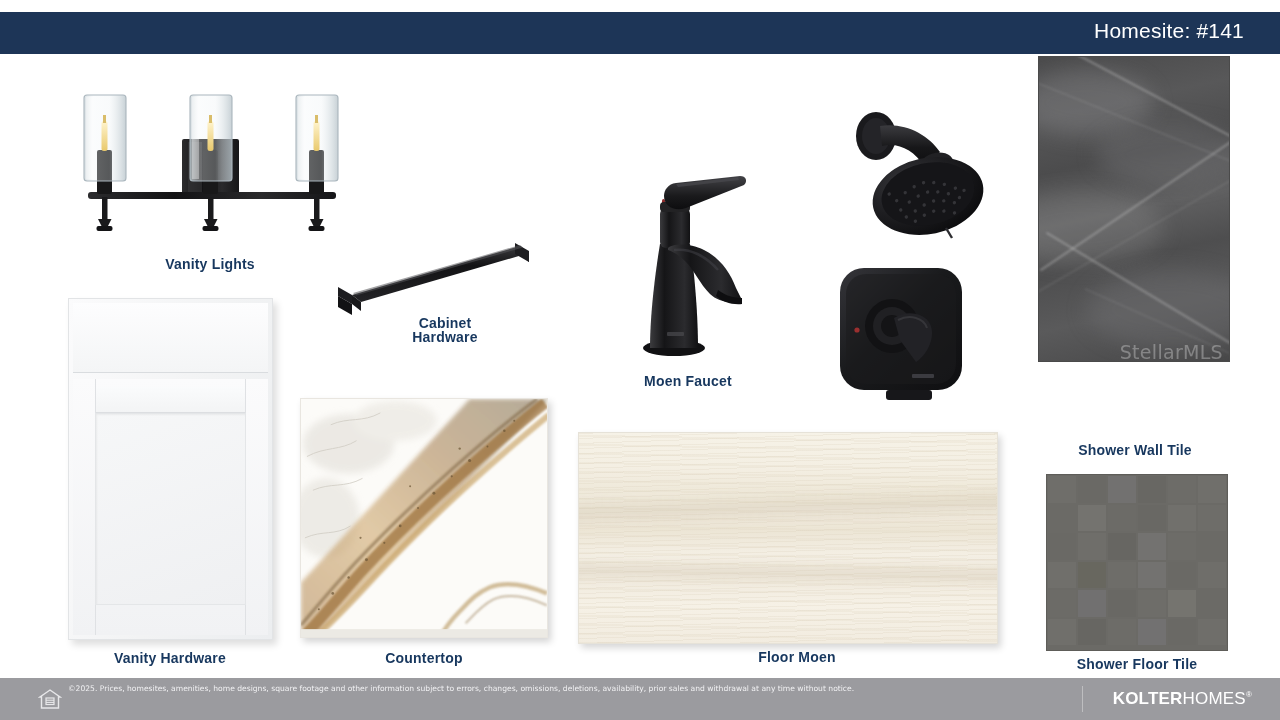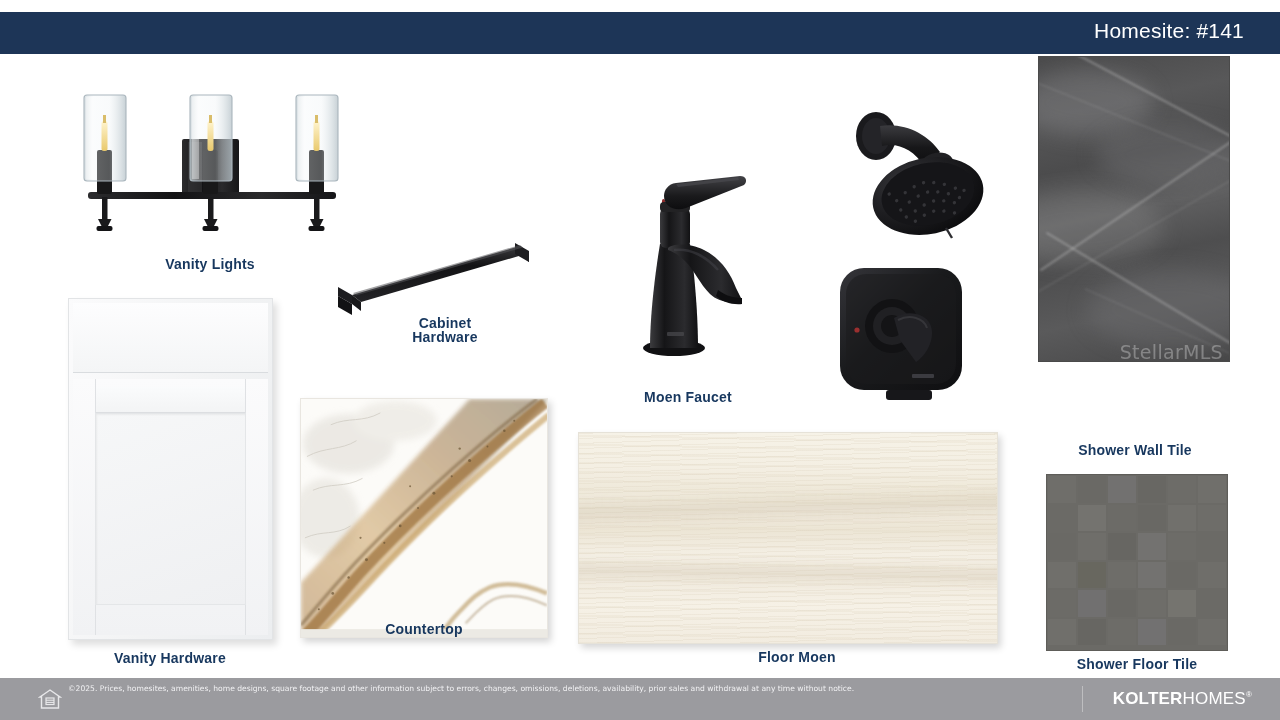--- a/index.html
+++ b/index.html
@@ -348,21 +348,21 @@
       <g stroke="#cfcbc2" stroke-width="1" fill="none" opacity=".8">
         <path d="M6,58 C24,48 40,52 56,42"></path>
         <path d="M12,92 C30,84 44,90 62,80"></path>
         <path d="M30,26 C48,18 62,24 80,14"></path>
         <path d="M4,140 C22,132 34,138 50,128"></path>
       </g>
 
       <rect x="0" y="232" width="248" height="8" fill="#eceae4"></rect>
     </svg>
   </div>
-  <div class="lbl" style="left:364px; top:622px; width:120px;text-align:center;">Countertop</div>
+  <div class="lbl" style="left:364px; top:651px; width:120px;text-align:center;">Countertop</div>
 
   <div class="tile" id="faucet">
     <svg viewBox="0 0 128 186" width="128" height="186">
       <defs>
         <linearGradient id="fG" x1="0" y1="0" x2="1" y2="0">
           <stop offset="0%" stop-color="#3b3b3e"></stop>
           <stop offset="30%" stop-color="#151517"></stop>
           <stop offset="72%" stop-color="#2b2b2e"></stop>
           <stop offset="100%" stop-color="#111113"></stop>
         </linearGradient>
@@ -387,21 +387,21 @@
 
       <path d="M34,76 C38,72 54,70 70,78 C86,86 96,100 102,116 L108,128
                C98,132 84,130 76,122 C66,112 60,98 52,90 C46,84 40,80 34,78 Z" fill="url(#fG)"></path>
       <path d="M84,118 C92,124 100,126 108,126 L108,132 C98,133 88,130 82,124 Z" fill="#0e0e10"></path>
 
       <path d="M40,78 C56,76 72,84 84,98" stroke="#4a4a4f" stroke-width="2.5" fill="none" opacity=".45"></path>
 
       <rect x="33" y="160" width="17" height="4" rx="1" fill="#4a4a4e" opacity=".7"></rect>
     </svg>
   </div>
-  <div class="lbl" style="left:628px; top:390px; width:120px;">Moen Faucet</div>
+  <div class="lbl" style="left:628px; top:374px; width:120px;">Moen Faucet</div>
 
   <div class="tile" id="shower-set">
     <svg viewBox="0 0 186 292" width="186" height="292">
       <defs>
         <radialGradient id="headG" cx="35%" cy="30%" r="75%">
           <stop offset="0%" stop-color="#39393d"></stop>
           <stop offset="55%" stop-color="#1d1d20"></stop>
           <stop offset="100%" stop-color="#0c0c0e"></stop>
         </radialGradient>
         <linearGradient id="armG" x1="0" y1="0" x2="0" y2="1">

